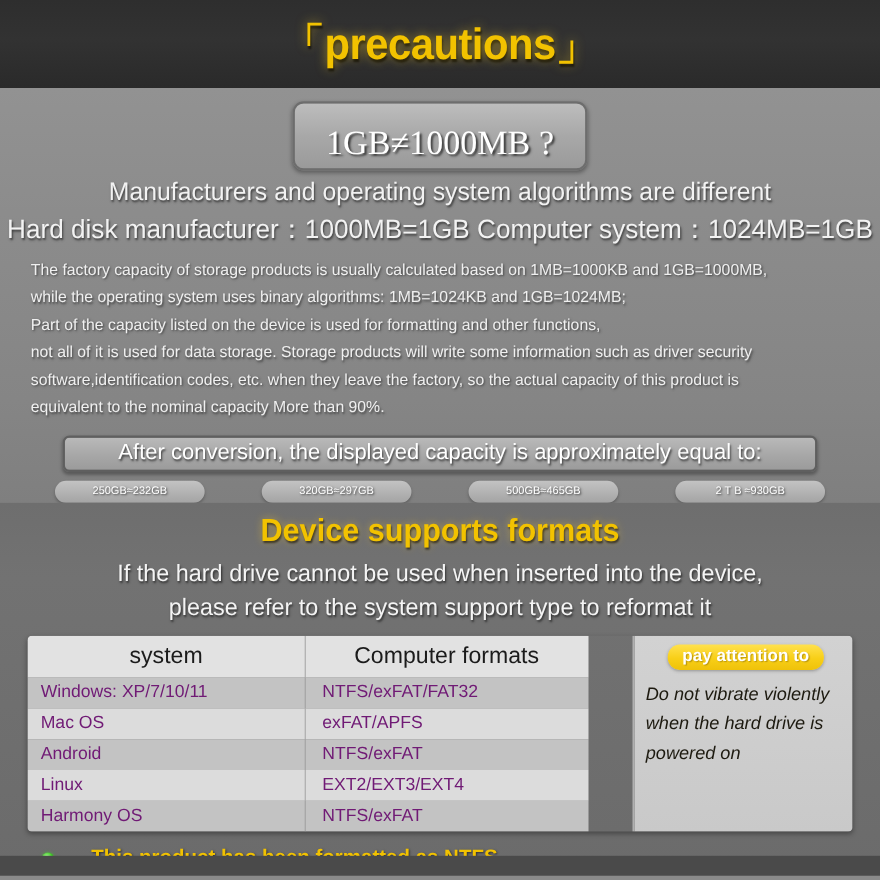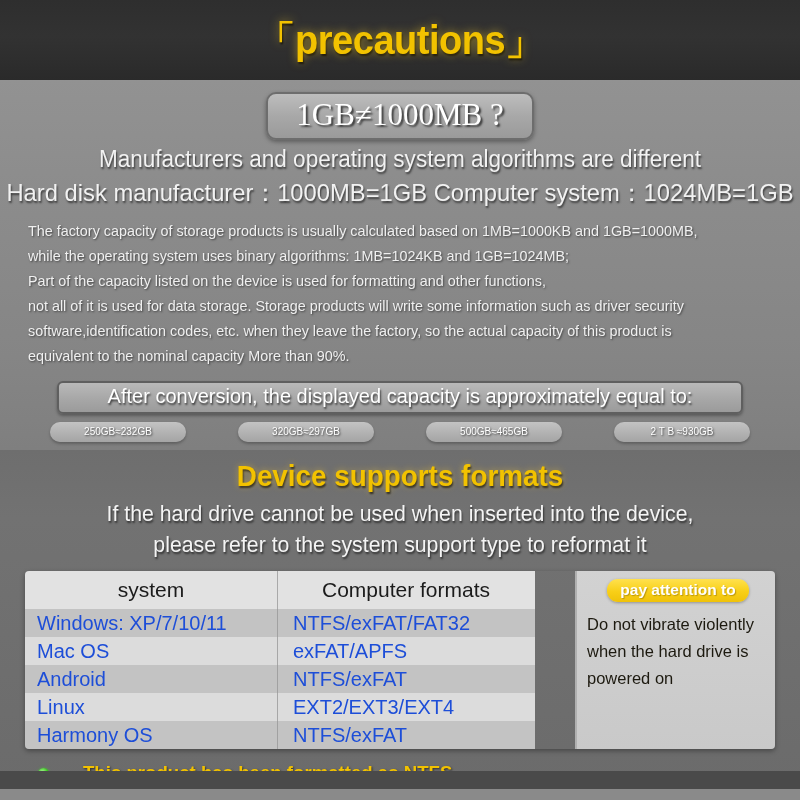--- a/index.html
+++ b/index.html
@@ -35,21 +35,21 @@
   
   .section-one {
     background: linear-gradient(180deg, #929292 0%, #8c8c8c 30%, #858585 75%, #7f7f7f 100%);
     padding: 12px 0 0 0;
     flex: 0 0 370px;
     position: relative;
   }
   .gb-badge-wrap { display: flex; justify-content: center; margin-bottom: 6px; }
   .gb-badge {
     display: inline-block;
-    padding: 3px 28px 5px 28px;
+    padding: 18px 28px 5px 28px;
     border-radius: 10px;
     border: 2px solid #6d6d6d;
     background: linear-gradient(180deg, #bdbdbd 0%, #a8a8a8 50%, #9a9a9a 100%);
     font-size: 31px; font-weight: 500;
     font-family: "Liberation Serif", serif;
     color: #ffffff;
     text-shadow: 2px 2px 2px rgba(40,40,40,0.85);
     letter-spacing: 0px;
     white-space: nowrap;
     box-shadow: 0 2px 4px rgba(0,0,0,0.35);
@@ -158,22 +158,22 @@
   .col-sys { width: 252px; padding-left: 12px; }
   .col-fmt { flex: 1; padding-left: 16px; }
   .tbl-row.head .col-sys,
   .tbl-row.head .col-fmt { text-align: center; padding-left: 0; }
   .head-txt {
     font-size: 21px;
     color: #1b1b1b;
     white-space: nowrap;
   }
   .cell-txt {
-    font-size: 20px;
-    color: #1d4ed8;
+    font-size: 16px;
+    color: #701a75;
     white-space: nowrap;
   }
   .vdiv {
     position: absolute;
     left: 252px; top: 0; bottom: 0;
     width: 1px;
     background: rgba(150,150,150,0.75);
   }
   .tbl-right {
     flex: 1;
@@ -193,20 +193,21 @@
     padding: 2px 13px 3px 13px;
     white-space: nowrap;
     text-shadow: 1px 1px 1px rgba(120,90,0,0.45);
     box-shadow: 0 1px 3px rgba(0,0,0,0.3);
   }
   .attn-body {
     margin-top: 9px;
     font-size: 16.5px;
     color: #1d1a10;
     line-height: 27px;
+    font-style: italic;
   }
   .attn-line { white-space: nowrap; }
 
   
   .footer-note {
     display: flex; align-items: center;
     padding: 8px 0 0 38px;
     height: 40px;
     gap: 24px;
   }

